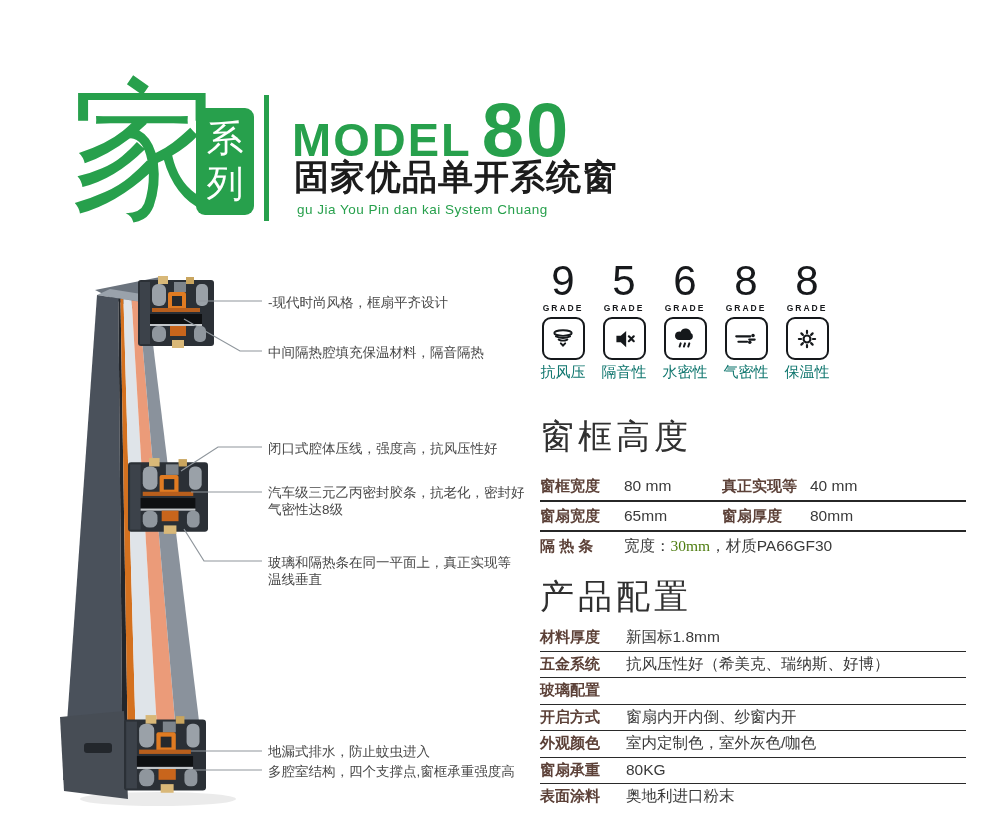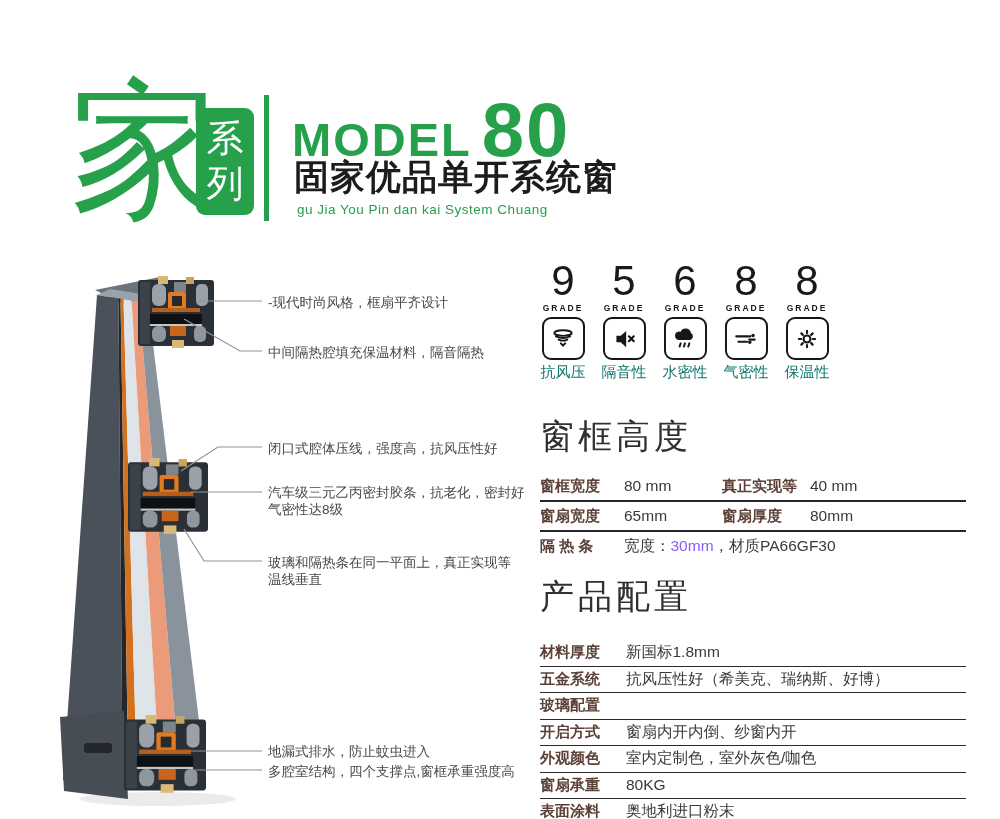--- a/index.html
+++ b/index.html
@@ -40,24 +40,24 @@
 
   
   .section-title{font-size:34px;font-weight:300;color:#303030;letter-spacing:4px;}
   .params{position:absolute;left:540px;top:414px;width:426px;}
   .params .section-title{margin-bottom:12px;}
   .param-row{display:grid;grid-template-columns:84px 98px 88px 1fr;align-items:center;
              height:28px;border-bottom:2px solid #272727;}
   .param-row.last{grid-template-columns:84px 1fr;border-bottom:none;}
   .p-label{font-weight:700;color:#5c4138;font-size:15px;}
   .p-value{color:#3a3a3a;font-size:15.5px;}
-  .hl{color:#8b5cf6;}
+  .hl{color:#4d7c0f;font-family:Liberation Serif, serif;}
 
   .config{position:absolute;left:540px;top:574px;width:426px;}
-  .config .section-title{margin-bottom:20px;}
+  .config .section-title{margin-bottom:5px;}
   .config-row{display:grid;grid-template-columns:86px 1fr;align-items:center;height:25.5px;
               border-bottom:1.5px solid #2a2a2a;}
   .config-row.last{border-bottom:none;}
 </style>
 </head>
 <body>
 
 <div class="page">
 
   <div class="logo-char">家</div>

